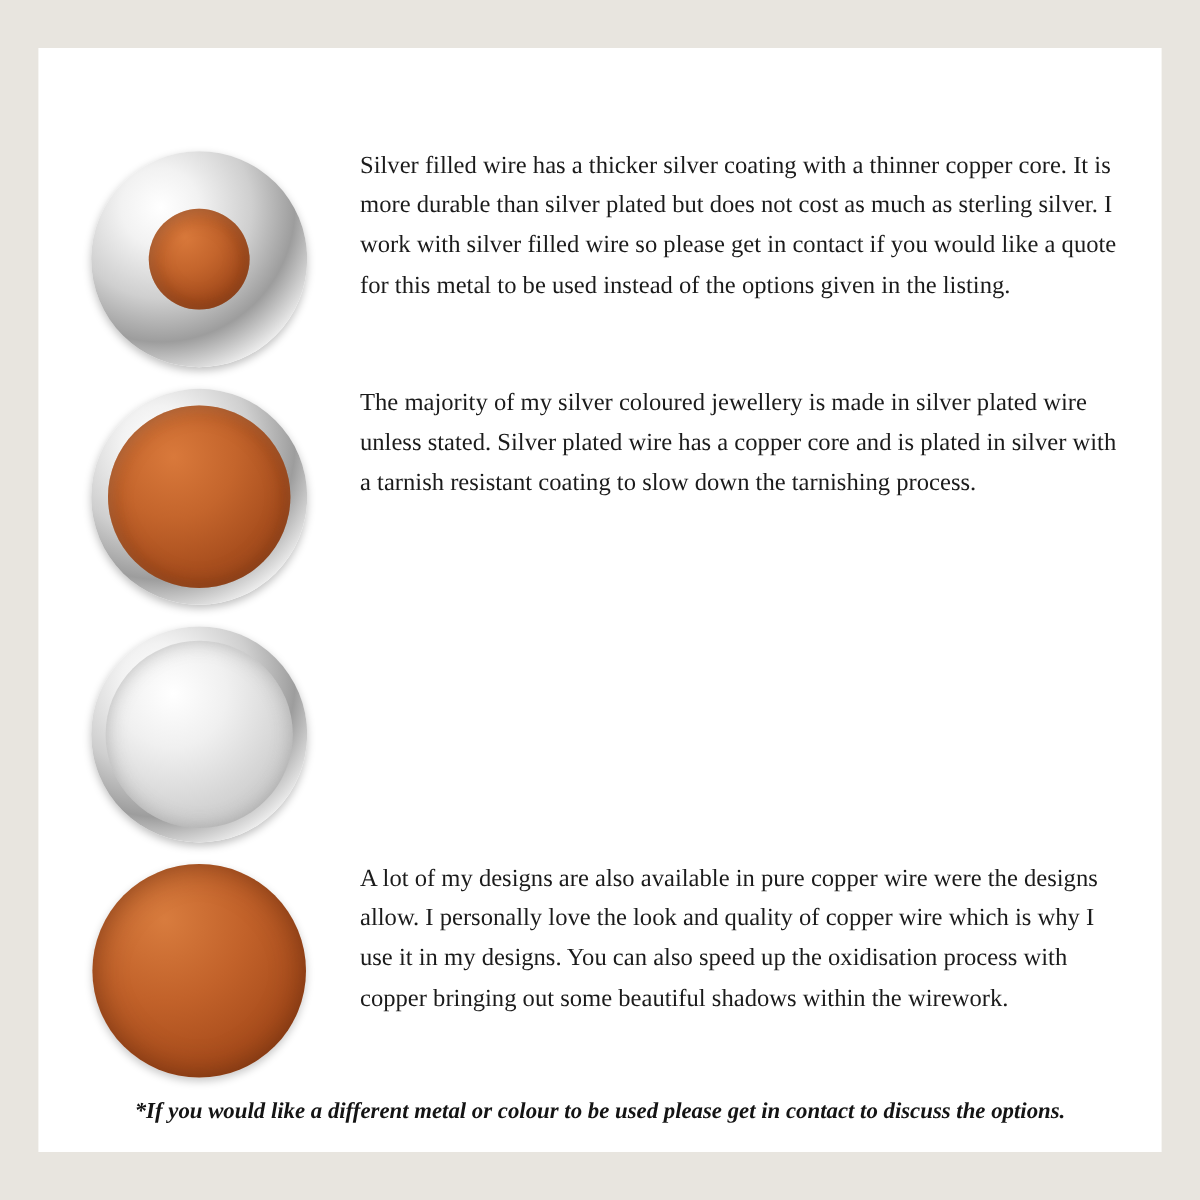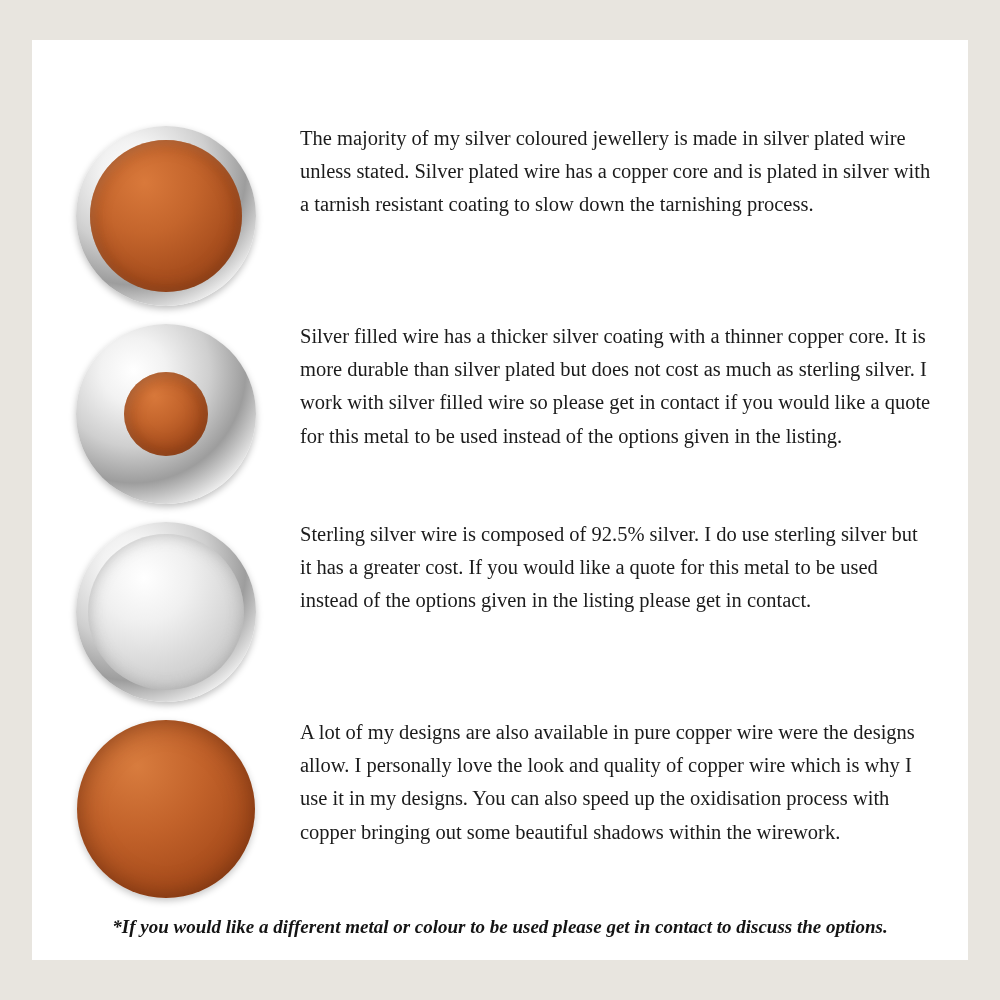--- a/index.html
+++ b/index.html
@@ -118,42 +118,41 @@
 <body>
 
 <div class="page">
 
 
   <div class="rows">
 
     <div class="row">
       <div class="disc-cell">
         <div class="disc ring" style="width:180px;height:180px;">
+          <div class="copper-core" style="width:84px;height:84px;"></div>
+        </div>
+      </div>
+      <div class="text-cell">Silver filled wire has a thicker silver coating with a thinner copper core. It is more durable than silver plated but does not cost as much as sterling silver. I work with silver filled wire so please get in contact if you would like a quote for this metal to be used instead of the options given in the listing.</div>
+    </div>
+
+    <div class="row">
+      <div class="disc-cell">
+        <div class="disc ring" style="width:180px;height:180px;">
           <div class="copper-core" style="width:152px;height:152px;"></div>
         </div>
       </div>
       <div class="text-cell">The majority of my silver coloured jewellery is made in silver plated wire unless stated. Silver plated wire has a copper core and is plated in silver with a tarnish resistant coating to slow down the tarnishing process.</div>
     </div>
 
     <div class="row">
       <div class="disc-cell">
         <div class="disc ring" style="width:180px;height:180px;">
-          <div class="copper-core" style="width:84px;height:84px;"></div>
-        </div>
-      </div>
-      <div class="text-cell">Silver filled wire has a thicker silver coating with a thinner copper core. It is more durable than silver plated but does not cost as much as sterling silver. I work with silver filled wire so please get in contact if you would like a quote for this metal to be used instead of the options given in the listing.</div>
-    </div>
-
-    <div class="row">
-      <div class="disc-cell">
-        <div class="disc ring" style="width:180px;height:180px;">
           <div class="silver-core" style="width:156px;height:156px;"></div>
         </div>
       </div>
-      <div class="text-cell">Sterling silver wire is composed of 92.5% silver. I do use sterling silver but it has a greater cost. If you would like a quote for this metal to be used instead of the options given in the listing please get in contact.</div>
     </div>
 
     <div class="row">
       <div class="disc-cell">
         <div class="disc solid-copper" style="width:178px;height:178px;"></div>
       </div>
       <div class="text-cell">A lot of my designs are also available in pure copper wire were the designs allow. I personally love the look and quality of copper wire which is why I use it in my designs. You can also speed up the oxidisation process with copper bringing out some beautiful shadows within the wirework.</div>
     </div>
 
   </div>

